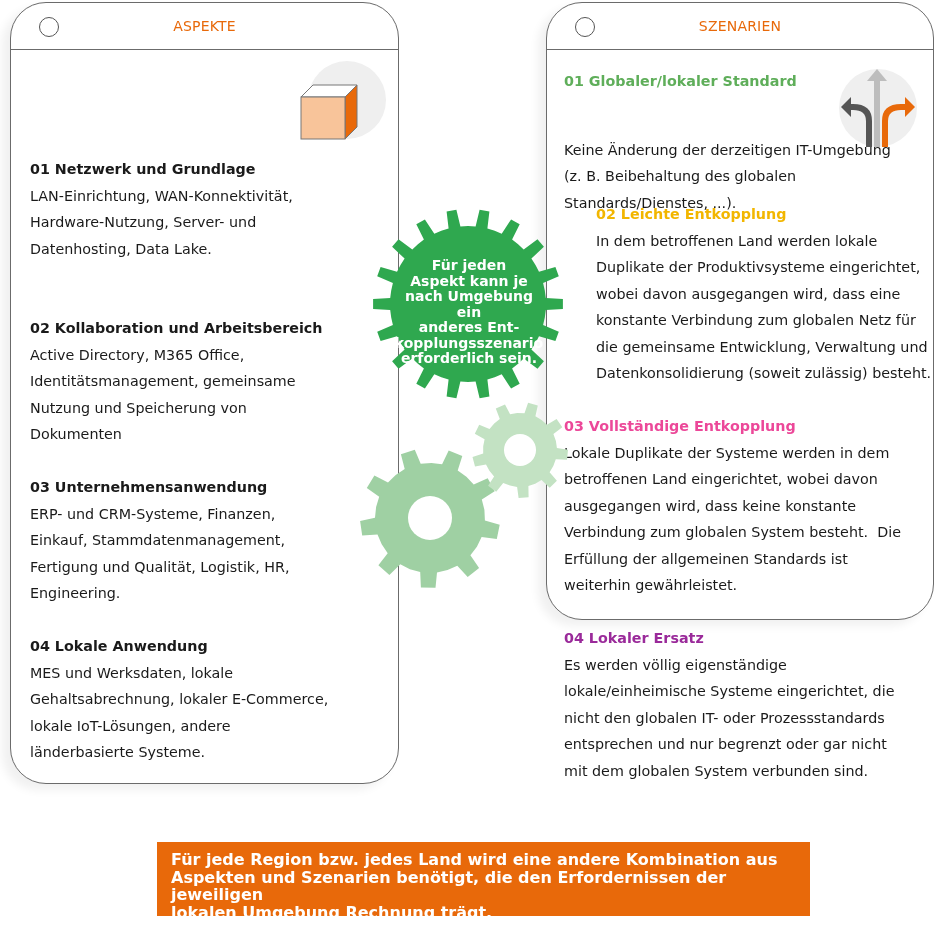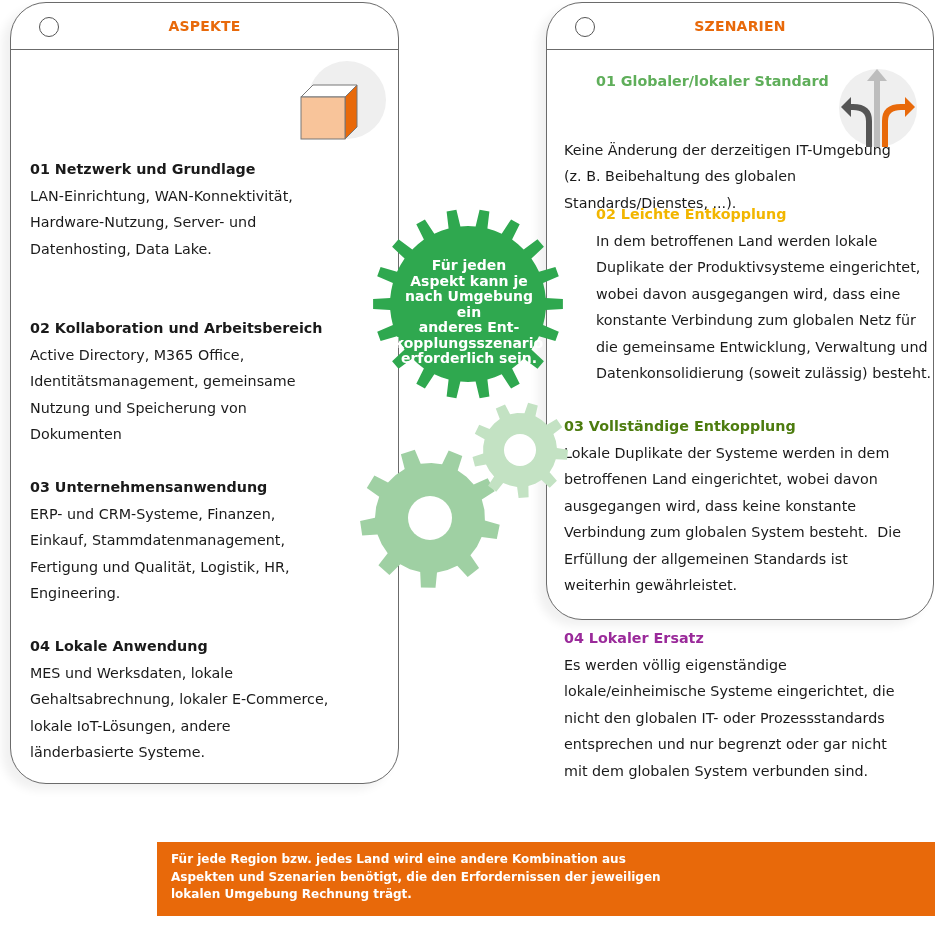--- a/index.html
+++ b/index.html
@@ -4,27 +4,27 @@
 <style>
   html, body { margin:0; padding:0; background:#ffffff; }
   body { width:945px; height:930px; position:relative; overflow:hidden;
          font-family:"DejaVu Sans", "Liberation Sans", sans-serif; color:#1a1a1a; }
   .phone { position:absolute; background:#fff; border:1.5px solid #6b6b6b; border-radius:36px;
            box-shadow:-8px 6px 10px rgba(0,0,0,0.06); box-sizing:border-box; }
   #phone-left { left:10px; top:2px; width:389px; height:782px; }
   #phone-right { left:546px; top:2px; width:388px; height:618px; }
   .phone-header { position:absolute; left:0; right:0; top:0; height:46px; border-bottom:1.5px solid #6b6b6b; }
   .phone-cam { position:absolute; left:28px; top:14px; width:20px; height:20px; border:1.5px solid #555; border-radius:50%; box-sizing:border-box; }
-  .phone-title { position:absolute; left:0; right:0; top:15px; text-align:center; font-weight:bold; font-size:14px; color:#e8690a; letter-spacing:0.2px; }
+  .phone-title { position:absolute; left:0; right:0; top:15px; text-align:center; font-weight:normal; font-size:14px; color:#e8690a; letter-spacing:0.2px; }
   .bgcircle { position:absolute; width:78px; height:78px; border-radius:50%; background:#efefef; }
   .item { position:absolute; font-size:14.3px; line-height:26.5px; }
   .item .h { font-weight:bold; }
   .item p { margin:0; }
-  #callout { position:absolute; left:157px; top:842px; width:778px; height:74px; background:#e8690a;
-             color:#fff; font-weight:bold; font-size:12px; line-height:17.5px; box-sizing:border-box; padding:9px 14px; }
+  #callout { position:absolute; left:157px; top:842px; width:653px; height:74px; background:#e8690a;
+             color:#fff; font-weight:bold; font-size:16px; line-height:17.5px; box-sizing:border-box; padding:9px 14px; }
   #gear-text { position:absolute; left:392px; top:258px; width:154px; text-align:center; color:#fff; font-weight:bold; font-size:14px; line-height:15.5px; }
   svg { position:absolute; overflow:visible; }
 </style>
 </head>
 <body>
 
 <div class="phone" id="phone-left">
   <div class="phone-header">
     <div class="phone-cam"></div>
     <div class="phone-title">ASPEKTE</div>
@@ -74,36 +74,36 @@
   <svg style="left:294px;top:66px;" width="76" height="78" viewBox="0 0 76 78">
     <path d="M28,78 L28,52 Q28,38 12,38 L6,38" fill="none" stroke="#555" stroke-width="6"></path>
     <polygon points="0,38 10,28 10,48" fill="#555"></polygon>
     <path d="M44,78 L44,52 Q44,38 60,38 L66,38" fill="none" stroke="#e8690a" stroke-width="6"></path>
     <polygon points="74,38 64,28 64,48" fill="#e8690a"></polygon>
     <line x1="36" y1="10" x2="36" y2="78" stroke="#bdbdbd" stroke-width="6"></line>
     <polygon points="36,0 26,12 46,12" fill="#bdbdbd"></polygon>
   </svg>
 
   <div class="item" style="left:17px;top:65px;width:365px;">
-    <p class="h" style="color:#5fae5a;margin-left:32px;">01 Globaler/lokaler Standard</p>
+    <p class="h" style="color:#5fae5a;">01 Globaler/lokaler Standard</p>
     <p style="position:relative;z-index:2;white-space:nowrap;margin-top:42px;">Keine Änderung der derzeitigen IT-Umgebung</p>
     <p>(z. B. Beibehaltung des globalen</p>
     <p>Standards/Dienstes, ...).</p>
   </div>
   <div class="item" style="left:17px;top:198px;width:365px;margin-left:32px;">
     <p class="h" style="color:#f2b600;">02 Leichte Entkopplung</p>
     <p>In dem betroffenen Land werden lokale</p>
     <p>Duplikate der Produktivsysteme eingerichtet,</p>
     <p>wobei davon ausgegangen wird, dass eine</p>
     <p>konstante Verbindung zum globalen Netz für</p>
     <p>die gemeinsame Entwicklung, Verwaltung und</p>
     <p>Datenkonsolidierung (soweit zulässig) besteht.</p>
   </div>
   <div class="item" style="left:17px;top:410px;width:365px;">
-    <p class="h" style="color:#4d7c0f;">03 Vollständige Entkopplung</p>
+    <p class="h" style="color:#ec4899;">03 Vollständige Entkopplung</p>
     <p>Lokale Duplikate der Systeme werden in dem</p>
     <p>betroffenen Land eingerichtet, wobei davon</p>
     <p>ausgegangen wird, dass keine konstante</p>
     <p style="white-space:pre;">Verbindung zum globalen System besteht.  Die</p>
     <p>Erfüllung der allgemeinen Standards ist</p>
     <p>weiterhin gewährleistet.</p>
   </div>
   <div class="item" style="left:17px;top:622px;width:365px;">
     <p class="h" style="color:#9a2a9a;">04 Lokaler Ersatz</p>
     <p>Es werden völlig eigenständige</p>

